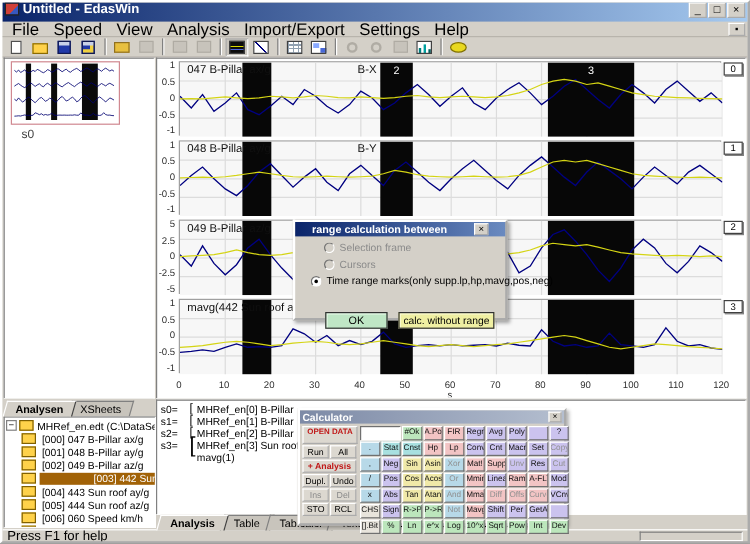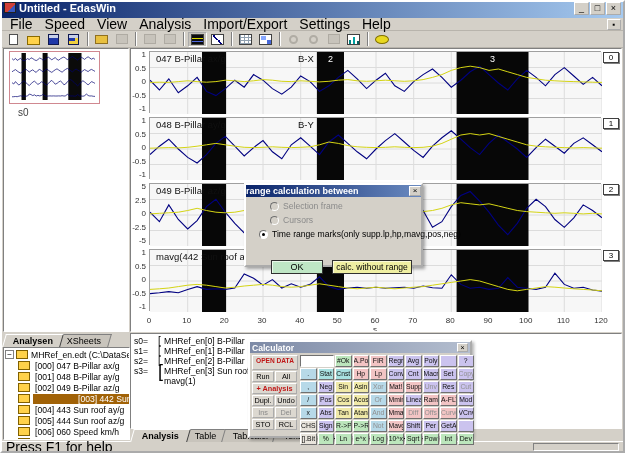--- a/index.html
+++ b/index.html
@@ -46,21 +46,21 @@
   .pframe{position:absolute;left:18px;top:2px;width:452px;height:62px;border:1px solid #a0a0a0;background:#f6f6f6;}
   .phead{position:absolute;left:6px;top:1px;font-size:9.5px;color:#101010;white-space:nowrap;}
   .phead .ax{position:absolute;left:142px;top:0;}
   .pidx{position:absolute;right:2px;top:3px;width:16px;height:11px;background:#fff;border:1px solid #404040;box-shadow:1px 1px 0 #808080;font-size:8px;text-align:center;line-height:10px;}
   .xaxis{position:absolute;left:18px;top:266px;width:452px;height:18px;}
   .xt{position:absolute;top:1px;transform:translateX(-50%);font-size:8px;color:#303030;}
   .xunit{position:absolute;top:10px;left:50%;transform:translateX(-50%);font-size:8px;color:#303030;}
 
   
   .dialog{position:absolute;left:242px;top:181px;width:179px;height:84px;background:#d4d0c8;border:2px outset #fff;box-shadow:2px 2px 3px rgba(0,0,0,.35);z-index:50;}
-  .dtitle{height:12px;background:linear-gradient(90deg,#0a246a,#6a8ac0);display:flex;align-items:center;padding:0 0;}
+  .dtitle{height:12px;background:linear-gradient(90deg,#0a246a,#6a8ac0);display:flex;align-items:center;padding:0 14px;}
   .dtitle span{color:#fff;font-size:9px;font-weight:bold;flex:1;}
   .dclose{width:12px;height:10px;background:#d4d0c8;border:1px outset #fff;font-size:8px;line-height:8px;text-align:center;}
   .drow{display:flex;align-items:center;margin:4px 0 0 24px;}
   .drow.third{margin-left:13px;}
   .rad{width:9px;height:9px;border-radius:50%;background:#fff;border:1px solid;border-color:#707070 #fff #fff #707070;margin-right:4px;position:relative;flex:none;}
   .rad.dsl{background:#d4d0c8;}
   .rad .dot{position:absolute;left:2px;top:2px;width:3px;height:3px;border-radius:50%;background:#000;}
   .dlabel{font-size:8.6px;color:#000;white-space:nowrap;}
   .dlabel.dsl{color:#8a8a8a;}
   .dbtns{position:absolute;left:0;bottom:5px;width:100%;}
@@ -103,21 +103,21 @@
   .c-blue{background:#b7d9e8}.c-cyan{background:#a8e0e0}.c-yel{background:#f0e9a8}.c-pink{background:#f2c4c4}
   .c-lav{background:#cbc3ee}.c-grn{background:#bce6bc}.c-wht{background:#e8e4dc}
   .cbtn.d{color:#8f8f8f;}
 
   
   .viewtabs{position:absolute;left:130px;top:427px;height:13px;display:flex;z-index:5;}
   .vtab{font-size:9px;padding:0 9px;border:1px solid #808080;border-bottom:none;background:#c8c4bc;transform:skewX(-16deg);margin-right:-4px;line-height:12px;}
   .vtab>span{display:inline-block;transform:skewX(16deg);}
   .vtab.active{background:#d4d0c8;font-weight:bold;text-decoration:underline;z-index:3;border-color:#fff #404040 #d4d0c8 #fff;}
   
-  .statusbar{position:absolute;left:0;top:439px;width:621px;height:10px;border-top:1px solid #fff;font-size:14px;display:flex;align-items:center;padding:0 4px;}
+  .statusbar{position:absolute;left:0;top:439px;width:621px;height:10px;border-top:1px solid #fff;font-size:11px;display:flex;align-items:center;padding:0 4px;}
   .statusbox{margin-left:auto;width:86px;height:8px;border:1px solid;border-color:#808080 #fff #fff #808080;}
 </style>
 </head>
 <body>
 
 <div class="app">
 
   <div class="titlebar">
     <div class="appicon"></div>
     <div class="title-text">Untitled - EdasWin</div>

